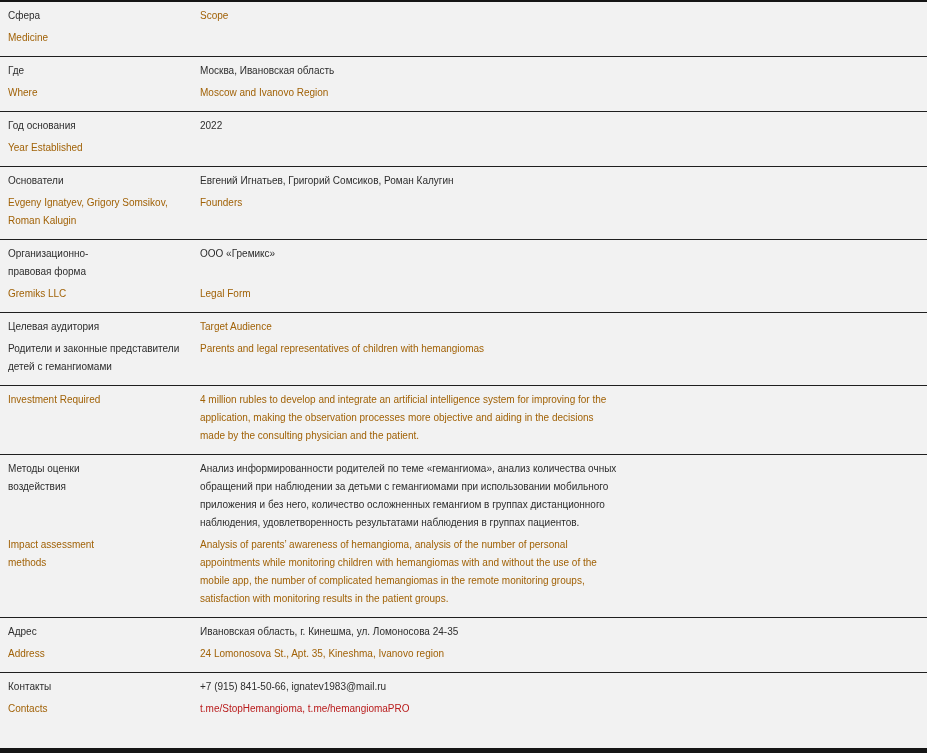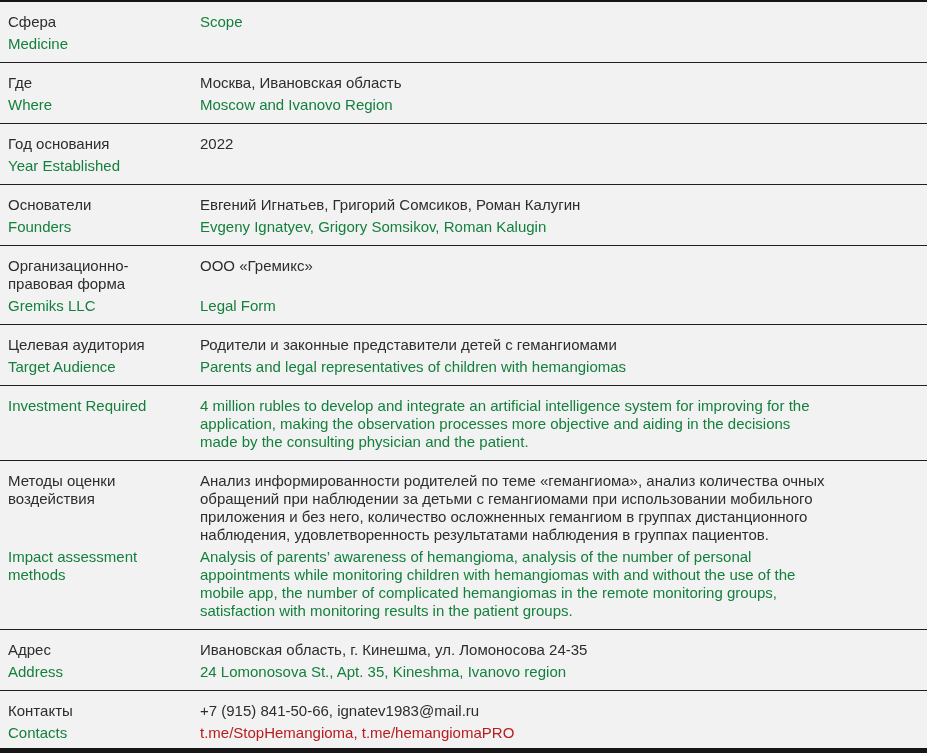--- a/index.html
+++ b/index.html
@@ -30,37 +30,37 @@
     height: 5px;
     background: #161616;
   }
   .info-table {
     width: 100%;
   }
   .row {
     display: grid;
     grid-template-columns: 192px 1fr;
     grid-row-gap: 4px;
-    padding: 11px 10px 9px 8px;
+    padding: 5px 10px 9px 8px;
     border-bottom: 1.5px solid #1f1f1f;
-    font-size: 15px;
+    font-size: 10px;
     line-height: 18px;
   }
   .row:last-child {
     border-bottom: none;
     padding-bottom: 22px;
   }
   .cell {
     white-space: pre-line;
   }
   .ru {
     color: #2d2d2d;
   }
   .en {
-    color: #15803d;
+    color: #a16207;
   }
   .en.dark {
     color: #b91c1c;
   }
 </style>
 </head>
 <body>
 
 <div class="page">
   <div class="info-table">
@@ -80,36 +80,36 @@
   <div class="row">
     <div class="cell ru label-ru">Год основания</div>
     <div class="cell ru value-ru">2022</div>
     <div class="cell en label-en">Year Established</div>
     <div class="cell en value-en"></div>
   </div>
 
   <div class="row">
     <div class="cell ru label-ru">Основатели</div>
     <div class="cell ru value-ru">Евгений Игнатьев, Григорий Сомсиков, Роман Калугин</div>
+    <div class="cell en value-en">Evgeny Ignatyev, Grigory Somsikov, Roman Kalugin</div>
     <div class="cell en label-en">Founders</div>
-    <div class="cell en value-en">Evgeny Ignatyev, Grigory Somsikov, Roman Kalugin</div>
   </div>
 
   <div class="row">
     <div class="cell ru label-ru">Организационно-
 правовая форма</div>
     <div class="cell ru value-ru">ООО «Гремикс»</div>
     <div class="cell en value-en">Gremiks LLC</div>
     <div class="cell en label-en">Legal Form</div>
   </div>
 
   <div class="row">
     <div class="cell ru label-ru">Целевая аудитория</div>
+    <div class="cell en label-en">Target Audience</div>
     <div class="cell ru value-ru">Родители и законные представители детей с гемангиомами</div>
-    <div class="cell en label-en">Target Audience</div>
     <div class="cell en value-en">Parents and legal representatives of children with hemangiomas</div>
   </div>
 
   <div class="row">
     <div class="cell en label-en">Investment Required</div>
     <div class="cell en value-en">4 million rubles to develop and integrate an artificial intelligence system for improving for the
 application, making the observation processes more objective and aiding in the decisions
 made by the consulting physician and the patient.</div>
   </div>
 

